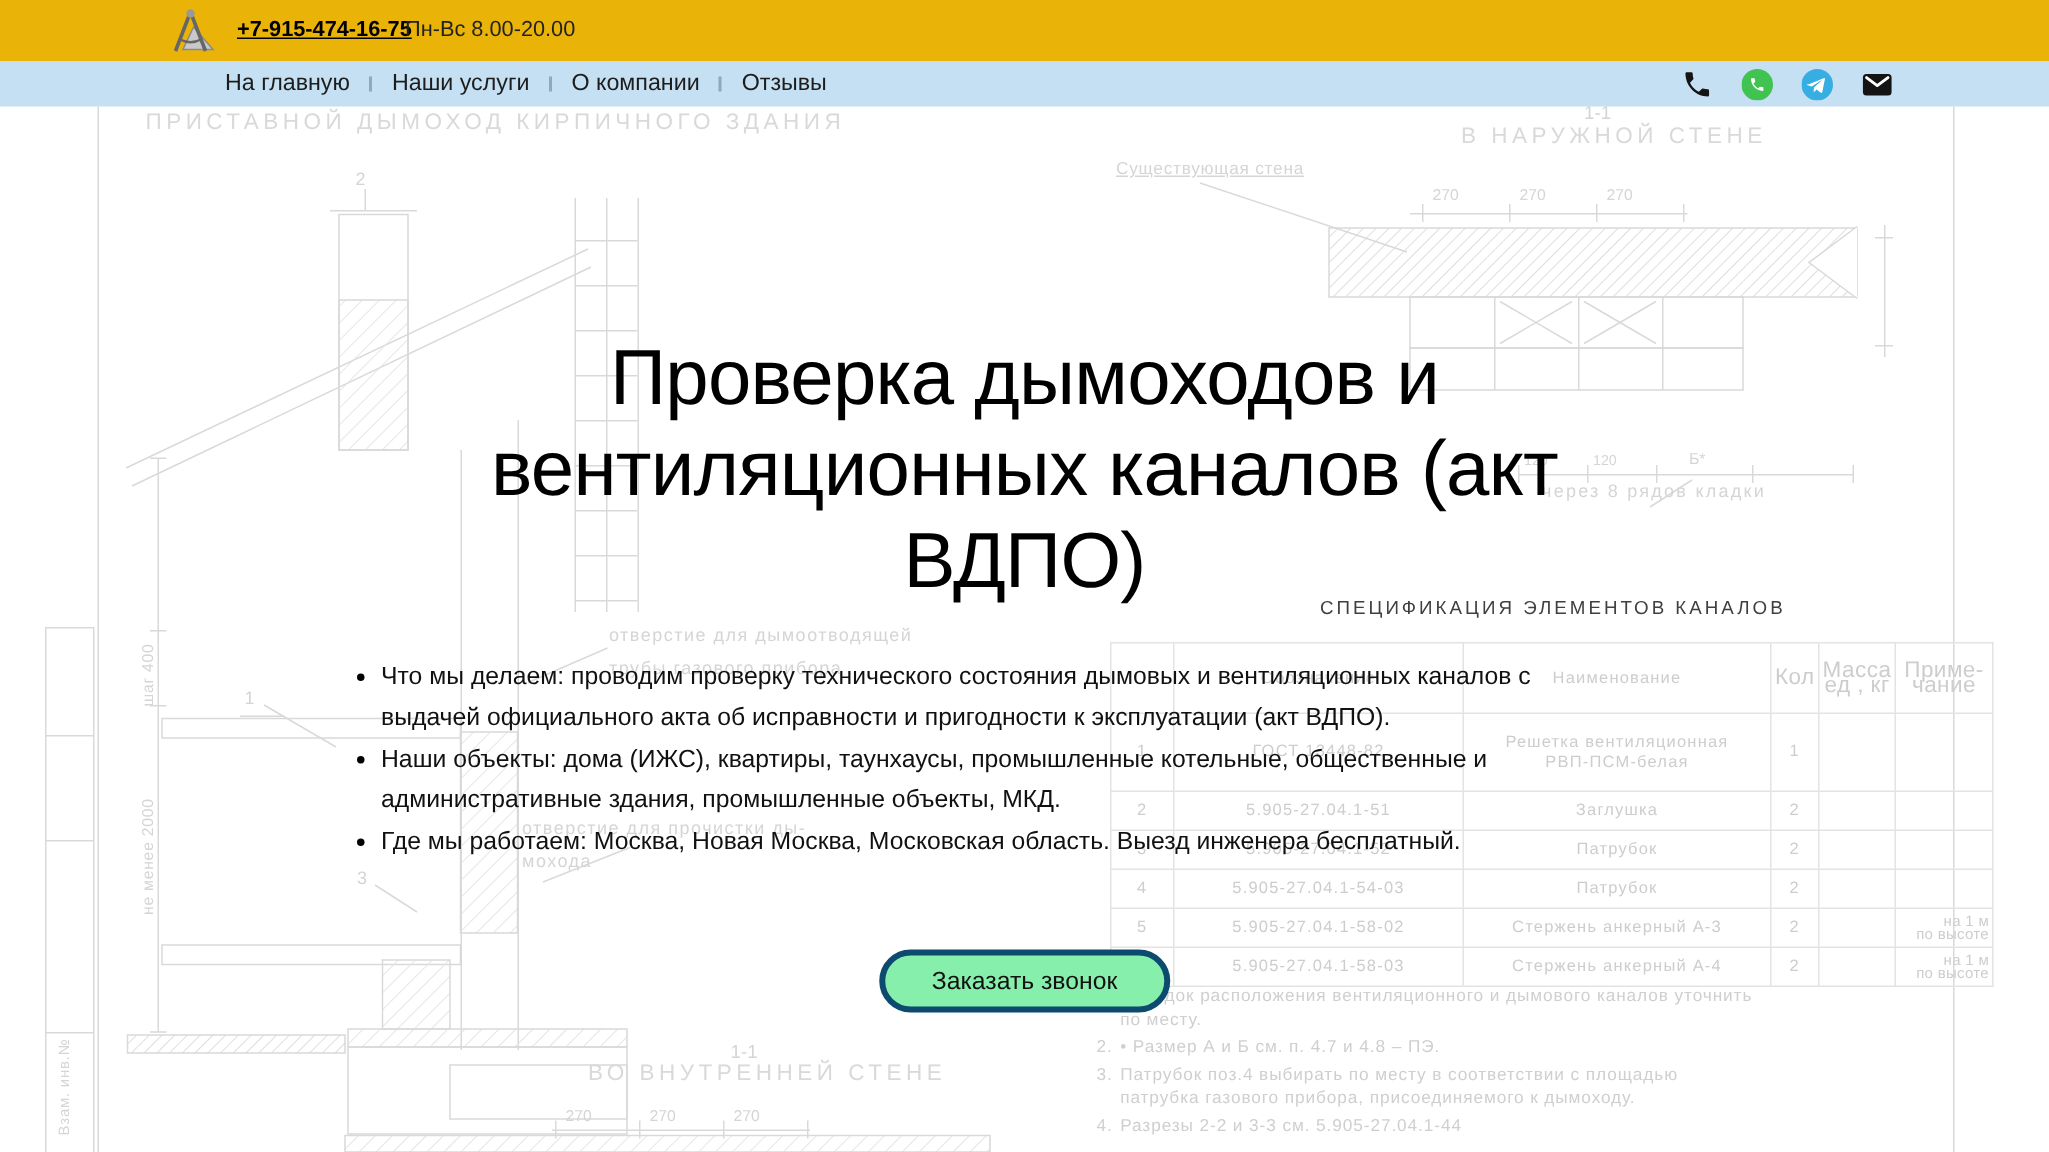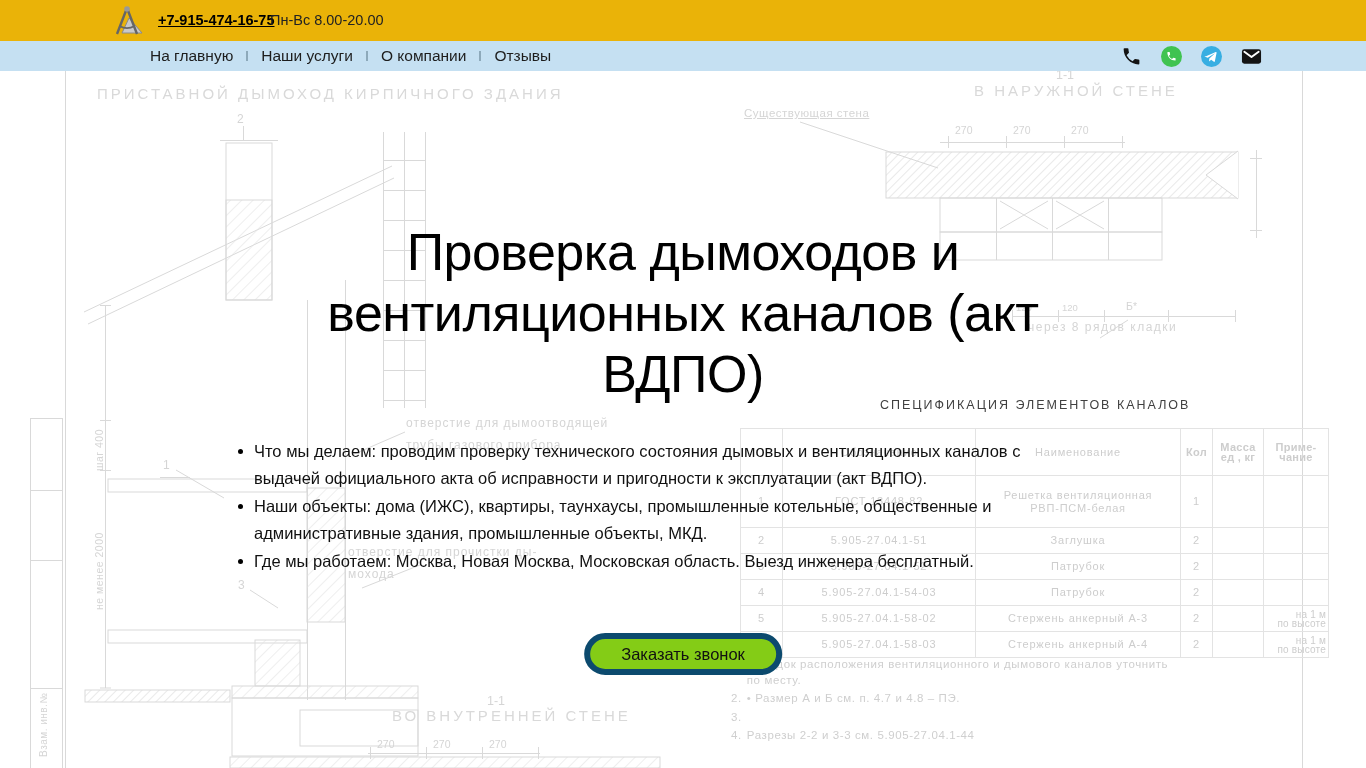--- a/index.html
+++ b/index.html
@@ -43,21 +43,21 @@
   .bpl.under { text-decoration:underline; font-size:11.5px; letter-spacing:.5px; }
   .bpl.lh22 { line-height:22px; }
 
   .spec-wrap { position:absolute; left:740px; top:428px; width:588px; }
   .spec-wrap table { width:100%; border-collapse:collapse; table-layout:fixed; }
   .spec-wrap td {
     border:1px solid #e3e3e3; text-align:center; vertical-align:middle;
     font-size:11px; color:#cdcdcd; letter-spacing:.8px; padding:0 2px;
     white-space:pre-line; line-height:13px; overflow:hidden;
   }
-  .spec-wrap td.hdr-sm { font-size:11px; line-height:10px; letter-spacing:.3px;font-weight:bold; }
+  .spec-wrap td.hdr-sm { font-size:15px; line-height:10px; letter-spacing:.3px; }
   .spec-wrap td.note { font-size:10px; line-height:9px; letter-spacing:.2px;text-align:right; }
   .spec-title { position:absolute; left:880px; top:398px; font-size:12.5px; letter-spacing:2px; color:#404040; }
 
   .notes { position:absolute; left:731px; top:657px; width:578px; }
   .bp-note { display:flex; gap:5px; margin-bottom:3px; font-size:11.5px; line-height:15.5px; letter-spacing:.6px; color:#cfcfcf; }
   .bp-note .n { flex:0 0 auto; }
   .bp-note .t { white-space:pre-line; }
 
   
   .hero { position:absolute; inset:0; z-index:3; }
@@ -70,21 +70,21 @@
   .bullets li {
     position:relative; padding-left:21px; font-size:16.5px; line-height:27px;
     color:#111; white-space:pre-line; margin-bottom:1px;
   }
   .bullets li::before {
     content:""; position:absolute; left:5px; top:11px; width:5px; height:5px;
     border-radius:50%; background:#000;
   }
   .cta {
     position:absolute; left:683px; top:633px; transform:translateX(-50%);
-    height:42px; padding:0 31px; background:#84cc16; border:6px solid #0c4a6e;
+    height:42px; padding:0 31px; background:#86efac; border:4px solid #0c4a6e;
     border-radius:22px; font-size:16.5px; font-family:"Liberation Sans",sans-serif;
     color:#111; cursor:pointer; white-space:nowrap;
   }
 </style>
 </head>
 <body>
 
 <div class="screen">
 
   <div class="bp">
@@ -143,21 +143,21 @@
         <path d="M1256.5 150 L1256.5 238 M1250 158.5 L1262 158.5 M1250 230.5 L1262 230.5"></path>
 
         <path d="M1012 316.5 L1235 316.5 M1012.5 310 L1012.5 322 M1058.5 310 L1058.5 322 M1104.5 310 L1104.5 322 M1168.5 310 L1168.5 322 M1235.5 310 L1235.5 322"></path>
         <line x1="1100" y1="338" x2="1128" y2="320"></line>
 
         <path d="M368 753.5 L540 753.5 M370.5 747 L370.5 759 M426.5 747 L426.5 759 M482.5 747 L482.5 759 M538.5 747 L538.5 759"></path>
         <rect x="230" y="757" width="430" height="11" fill="url(#h45)"></rect>
       </g>
     </svg>
 
-    <div class="bpl big" style="left:97px; top:86px;">ПРИСТАВНОЙ ДЫМОХОД КИРПИЧНОГО ЗДАНИЯ</div>
+    <div class="bpl big" style="left:97px; top:74px;">ПРИСТАВНОЙ ДЫМОХОД КИРПИЧНОГО ЗДАНИЯ</div>
     <div class="bpl dim" style="left:1056px; top:68px; font-size:12.5px;">1-1</div>
     <div class="bpl big" style="left:974px; top:83px;">В НАРУЖНОЙ СТЕНЕ</div>
     <div class="bpl under" style="left:744px; top:106px;">Существующая стена</div>
     <div class="bpl dim" style="left:955px; top:123px;">270</div>
     <div class="bpl dim" style="left:1013px; top:123px;">270</div>
     <div class="bpl dim" style="left:1071px; top:123px;">270</div>
     <div class="bpl small" style="left:1016px; top:300px;">120</div>
     <div class="bpl small" style="left:1062px; top:300px;">120</div>
     <div class="bpl dim" style="left:1126px; top:299px;">Б*</div>
     <div class="bpl" style="left:1028px; top:320px; letter-spacing:1.5px;">через 8 рядов кладки</div>
@@ -260,20 +260,22 @@
         <span class="n">1.</span>
         <span class="t">Порядок расположения вентиляционного и дымового каналов уточнить
 по месту.</span>
       </div>
       <div class="bp-note">
         <span class="n">2.</span>
         <span class="t">• Размер А и Б см. п. 4.7 и 4.8 – ПЭ.</span>
       </div>
       <div class="bp-note">
         <span class="n">3.</span>
+        <span class="t">Патрубок поз.4 выбирать по месту в соответствии с площадью
+патрубка газового прибора, присоединяемого к дымоходу.</span>
       </div>
       <div class="bp-note">
         <span class="n">4.</span>
         <span class="t">Разрезы 2-2 и 3-3 см. 5.905-27.04.1-44</span>
       </div>
     </div>
   </div>
 
   <div class="hero">
     <h1>Проверка дымоходов и

